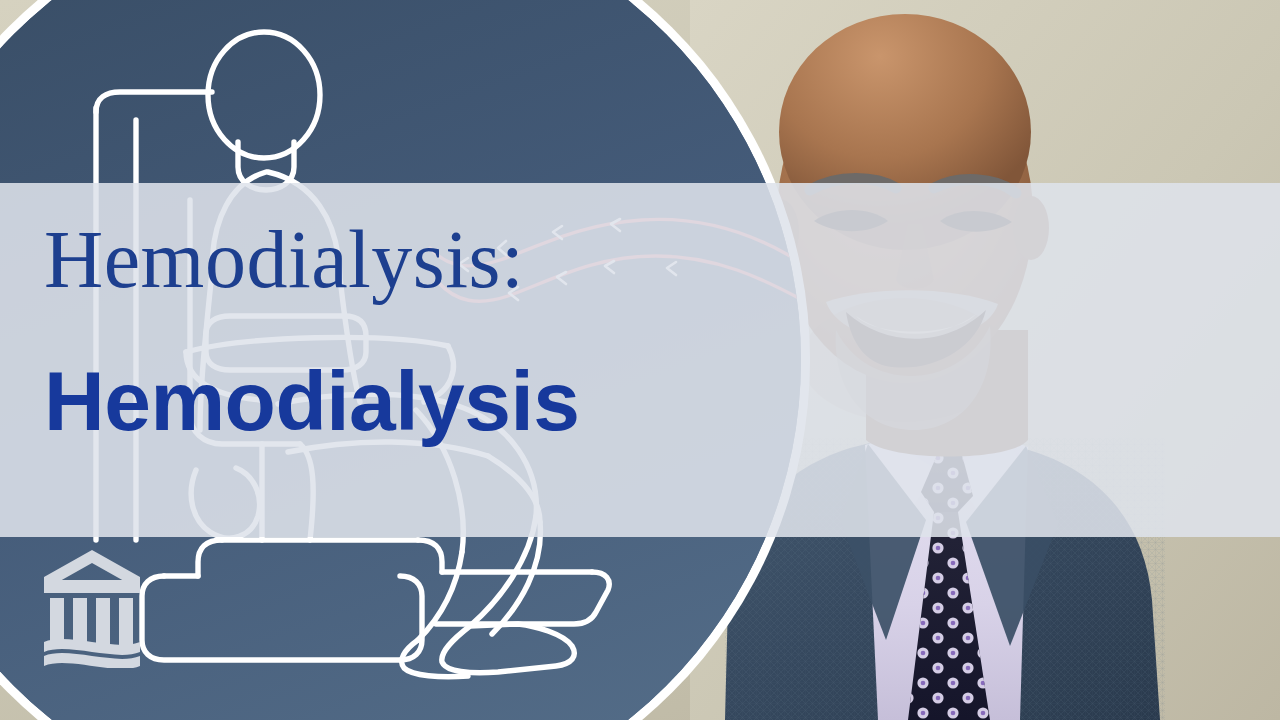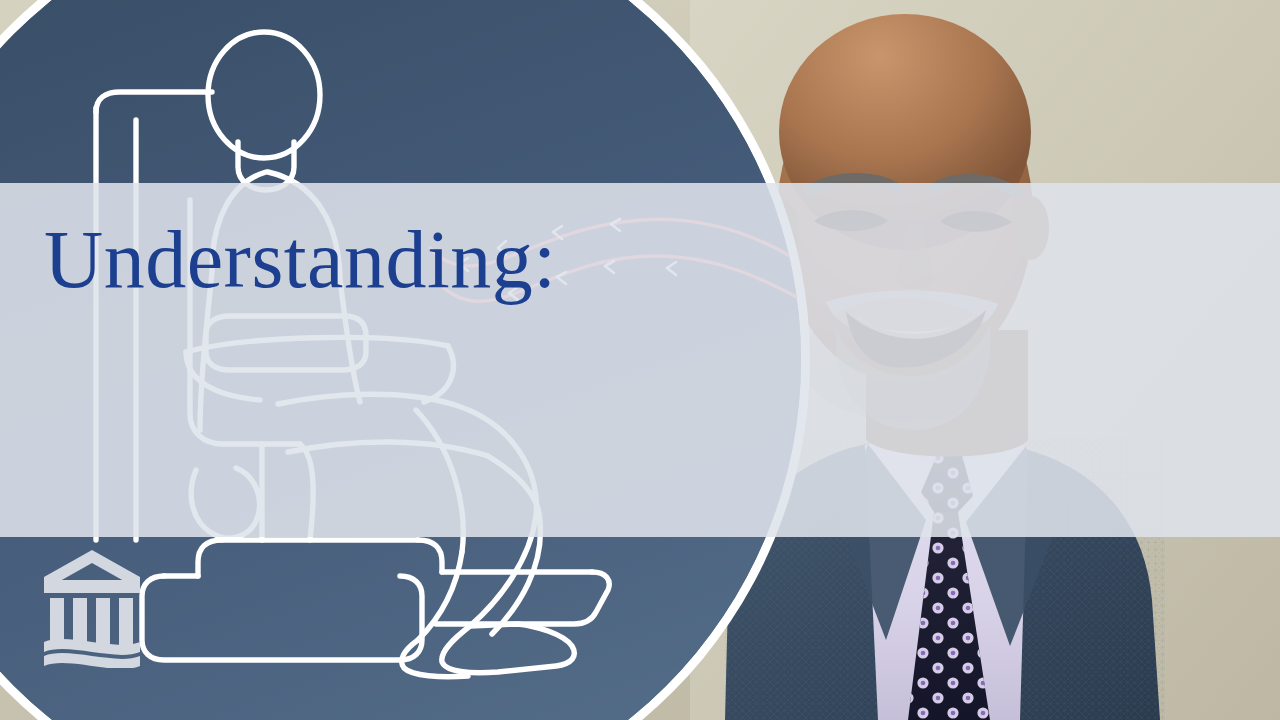--- a/index.html
+++ b/index.html
@@ -314,21 +314,22 @@
           </g>
         </g>
       </svg>
 
     </div>
   </div>
 
   <div class="title-band"></div>
 
   <div class="title-text">
-    <div class="line-1">Understanding:</div>
+    <div class="line-1">Hemodialysis:</div>
+    <div class="line-2">Hemodialysis</div>
   </div>
 
   <div class="brand-logo">
     <svg width="96" height="118" viewBox="0 0 96 118" xmlns="http://www.w3.org/2000/svg" aria-hidden="true">
       <g fill="#d3d8e0">
 
         <path d="M48 0 L96 27 L96 40 L48 13 L0 40 L0 27 Z"></path>
 
         <rect x="0" y="30" width="96" height="13"></rect>
 

